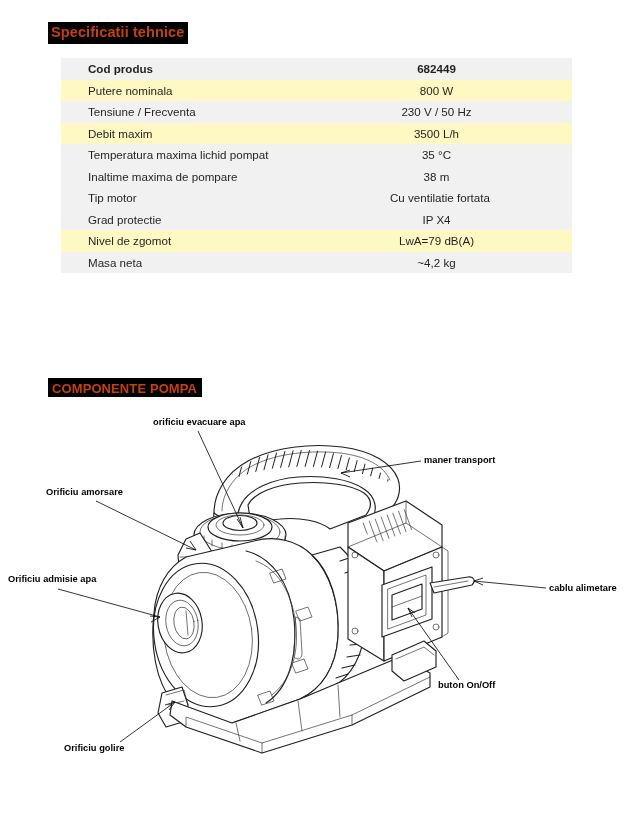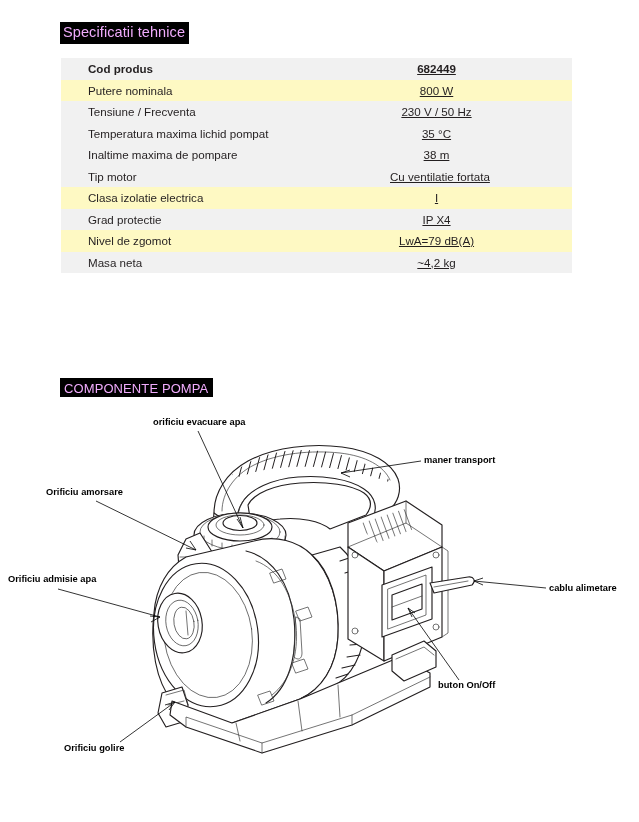--- a/index.html
+++ b/index.html
@@ -13,26 +13,25 @@
     position: relative;
     font-family: "Liberation Sans", sans-serif;
     color: #231f20;
     overflow: hidden;
   }
 
   
   .heading-band {
     position: absolute;
     background: #000000;
-    color: #f0abfc;
-    font-weight: normal;
+    color: #c2410c;
+    font-weight: bold;
     letter-spacing: 0.1px;
     white-space: nowrap;
     line-height: 1;
-    margin-left: 12px;
   }
   #heading-specs {
     left: 48px;
     top: 22px;
     font-size: 14.5px;
     padding: 3px 4px 4px 3px;
   }
   #heading-components {
     left: 48px;
     top: 378px;
@@ -62,21 +61,20 @@
     white-space: nowrap;
     margin-top: 48px;
   }
   #specs-table td.spec-label {
     padding-left: 27px;
     width: 302px;
   }
   #specs-table td.spec-value {
     text-align: center;
     padding-right: 89px;
-    text-decoration: underline;
   }
   #specs-table tr.row-first td { font-weight: bold; }
 
   
   #diagram {
     position: absolute;
     left: 0;
     top: 405px;
     width: 616px;
     height: 365px;
@@ -133,35 +131,35 @@
       <td class="spec-value">682449</td>
     </tr>
     <tr class="row-dark">
       <td class="spec-label">Putere nominala</td>
       <td class="spec-value">800 W</td>
     </tr>
     <tr class="row-light">
       <td class="spec-label">Tensiune / Frecventa</td>
       <td class="spec-value">230 V / 50 Hz</td>
     </tr>
+    <tr class="row-dark">
+      <td class="spec-label">Debit maxim</td>
+      <td class="spec-value">3500 L/h</td>
+    </tr>
     <tr class="row-light">
       <td class="spec-label">Temperatura maxima lichid pompat</td>
       <td class="spec-value">35 °C</td>
     </tr>
     <tr class="row-light">
       <td class="spec-label">Inaltime maxima de pompare</td>
       <td class="spec-value">38 m</td>
     </tr>
     <tr class="row-light">
       <td class="spec-label">Tip motor</td>
       <td class="spec-value">Cu ventilatie fortata</td>
-    </tr>
-    <tr class="row-dark">
-      <td class="spec-label">Clasa izolatie electrica</td>
-      <td class="spec-value">I</td>
     </tr>
     <tr class="row-light">
       <td class="spec-label">Grad protectie</td>
       <td class="spec-value">IP X4</td>
     </tr>
     <tr class="row-dark">
       <td class="spec-label">Nivel de zgomot</td>
       <td class="spec-value">LwA=79 dB(A)</td>
     </tr>
     <tr class="row-light">

